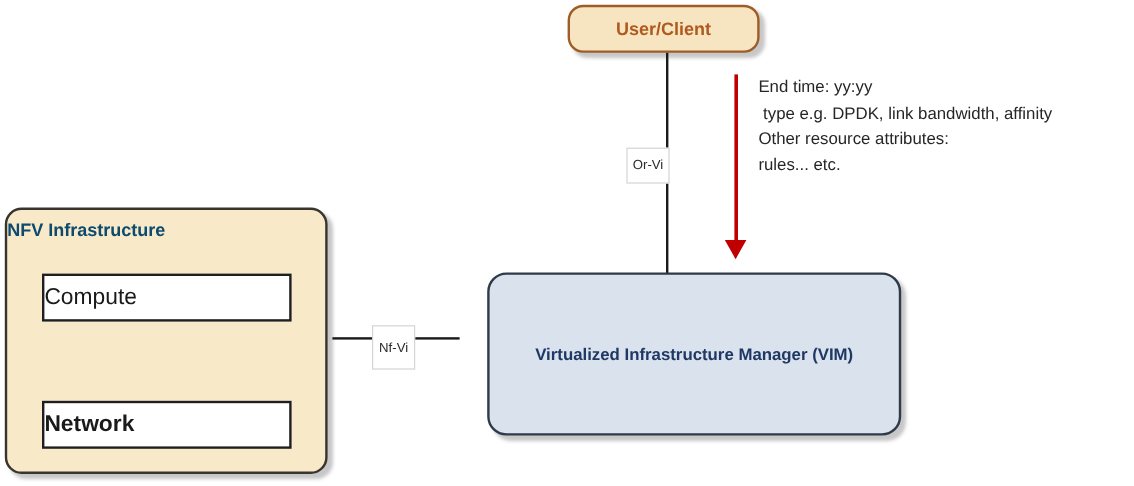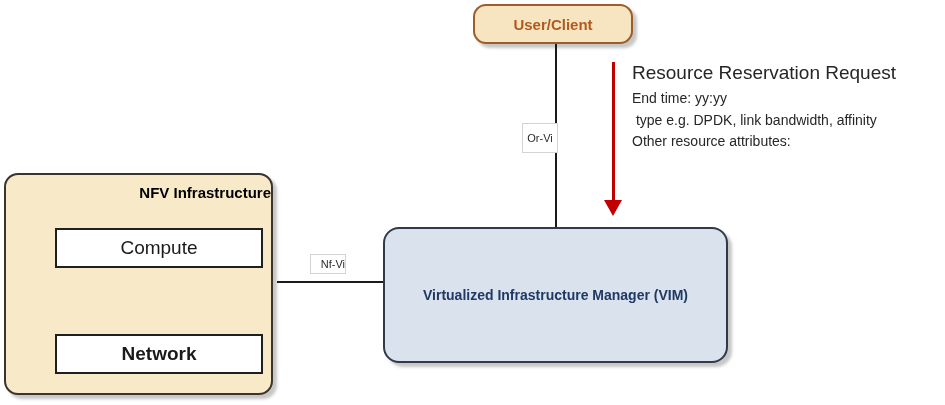--- a/index.html
+++ b/index.html
@@ -37,41 +37,40 @@
   .nfv-box {
     left: 4px; top: 173px; width: 269px; height: 222px;
     background: #f8e9c9;
     border: 2px solid #39342d;
     border-radius: 14px;
     box-shadow: 4px 4px 3px rgba(130,130,130,0.45);
     position: absolute;
   }
   .nfv-title {
     margin-top: 9px;
-    text-align: right;
-    color: #000000;
+    text-align: left;
+    color: #0c4a6e;
     font-size: 15px;
     font-weight: bold;
   }
   .component-box {
     position: absolute;
     left: 29px; width: 208px; height: 40px;
     background: #ffffff;
     border: 2px solid #1f1f1f;
-    display: flex; align-items: center; justify-content: center;
+    display: flex; align-items: center; justify-content: flex-start;
     font-size: 19px;
     color: #1a1a1a;
-    margin-left: 20px;
   }
   .comp-0 { top: 53px; }
   .comp-1 { top: 106px; }
   .comp-2 { top: 159px; font-weight: bold; }
 
   .vim-box {
-    left: 383px; top: 227px; width: 345px; height: 136px;
+    left: 406px; top: 227px; width: 345px; height: 136px;
     background: #d9e2ed;
     border: 2px solid #2f3b49;
     border-radius: 16px;
     color: #1f3864;
     font-size: 14px;
     font-weight: bold;
     text-align: center;
   }
 
   
@@ -84,21 +83,21 @@
 
   .conn-label {
     position: absolute;
     background: #ffffff;
     border: 1px solid #d4d4d4;
     display: flex; align-items: center; justify-content: center;
     font-size: 11px;
     color: #2b2b2b;
   }
   .or-vi-label { left: 522px; top: 123px; width: 36px; height: 30px; }
-  .nf-vi-label { left: 310px; top: 254px; width: 36px; height: 20px; justify-content: flex-end; }
+  .nf-vi-label { left: 310px; top: 271px; width: 36px; height: 37px; }
 
   
   .arrow-shaft {
     position: absolute;
     left: 612px; top: 62px; width: 3px; height: 138px;
     background: #c00000;
   }
   .arrow-head {
     position: absolute;
     left: 604px; top: 200px;
@@ -136,24 +135,24 @@
 
   <div class="connector line-or-vi"></div>
   <div class="conn-label or-vi-label">
     <span>Or-Vi</span>
   </div>
 
   <div class="arrow-shaft"></div>
   <div class="arrow-head"></div>
 
   <div class="annotation">
-    <div class="annotation-title">Resource Reservation Request</div>
     <div class="annotation-line">End time: yy:yy</div>
     <div class="annotation-line"> type e.g. DPDK, link bandwidth, affinity</div>
     <div class="annotation-line">Other resource attributes:</div>
+    <div class="annotation-line">rules... etc.</div>
   </div>
 
   <div class="nfv-box">
     <div class="nfv-title">NFV Infrastructure</div>
     <div class="component-box comp-0">
       <span>Compute</span>
     </div>
     <div class="component-box comp-2">
       <span>Network</span>
     </div>

